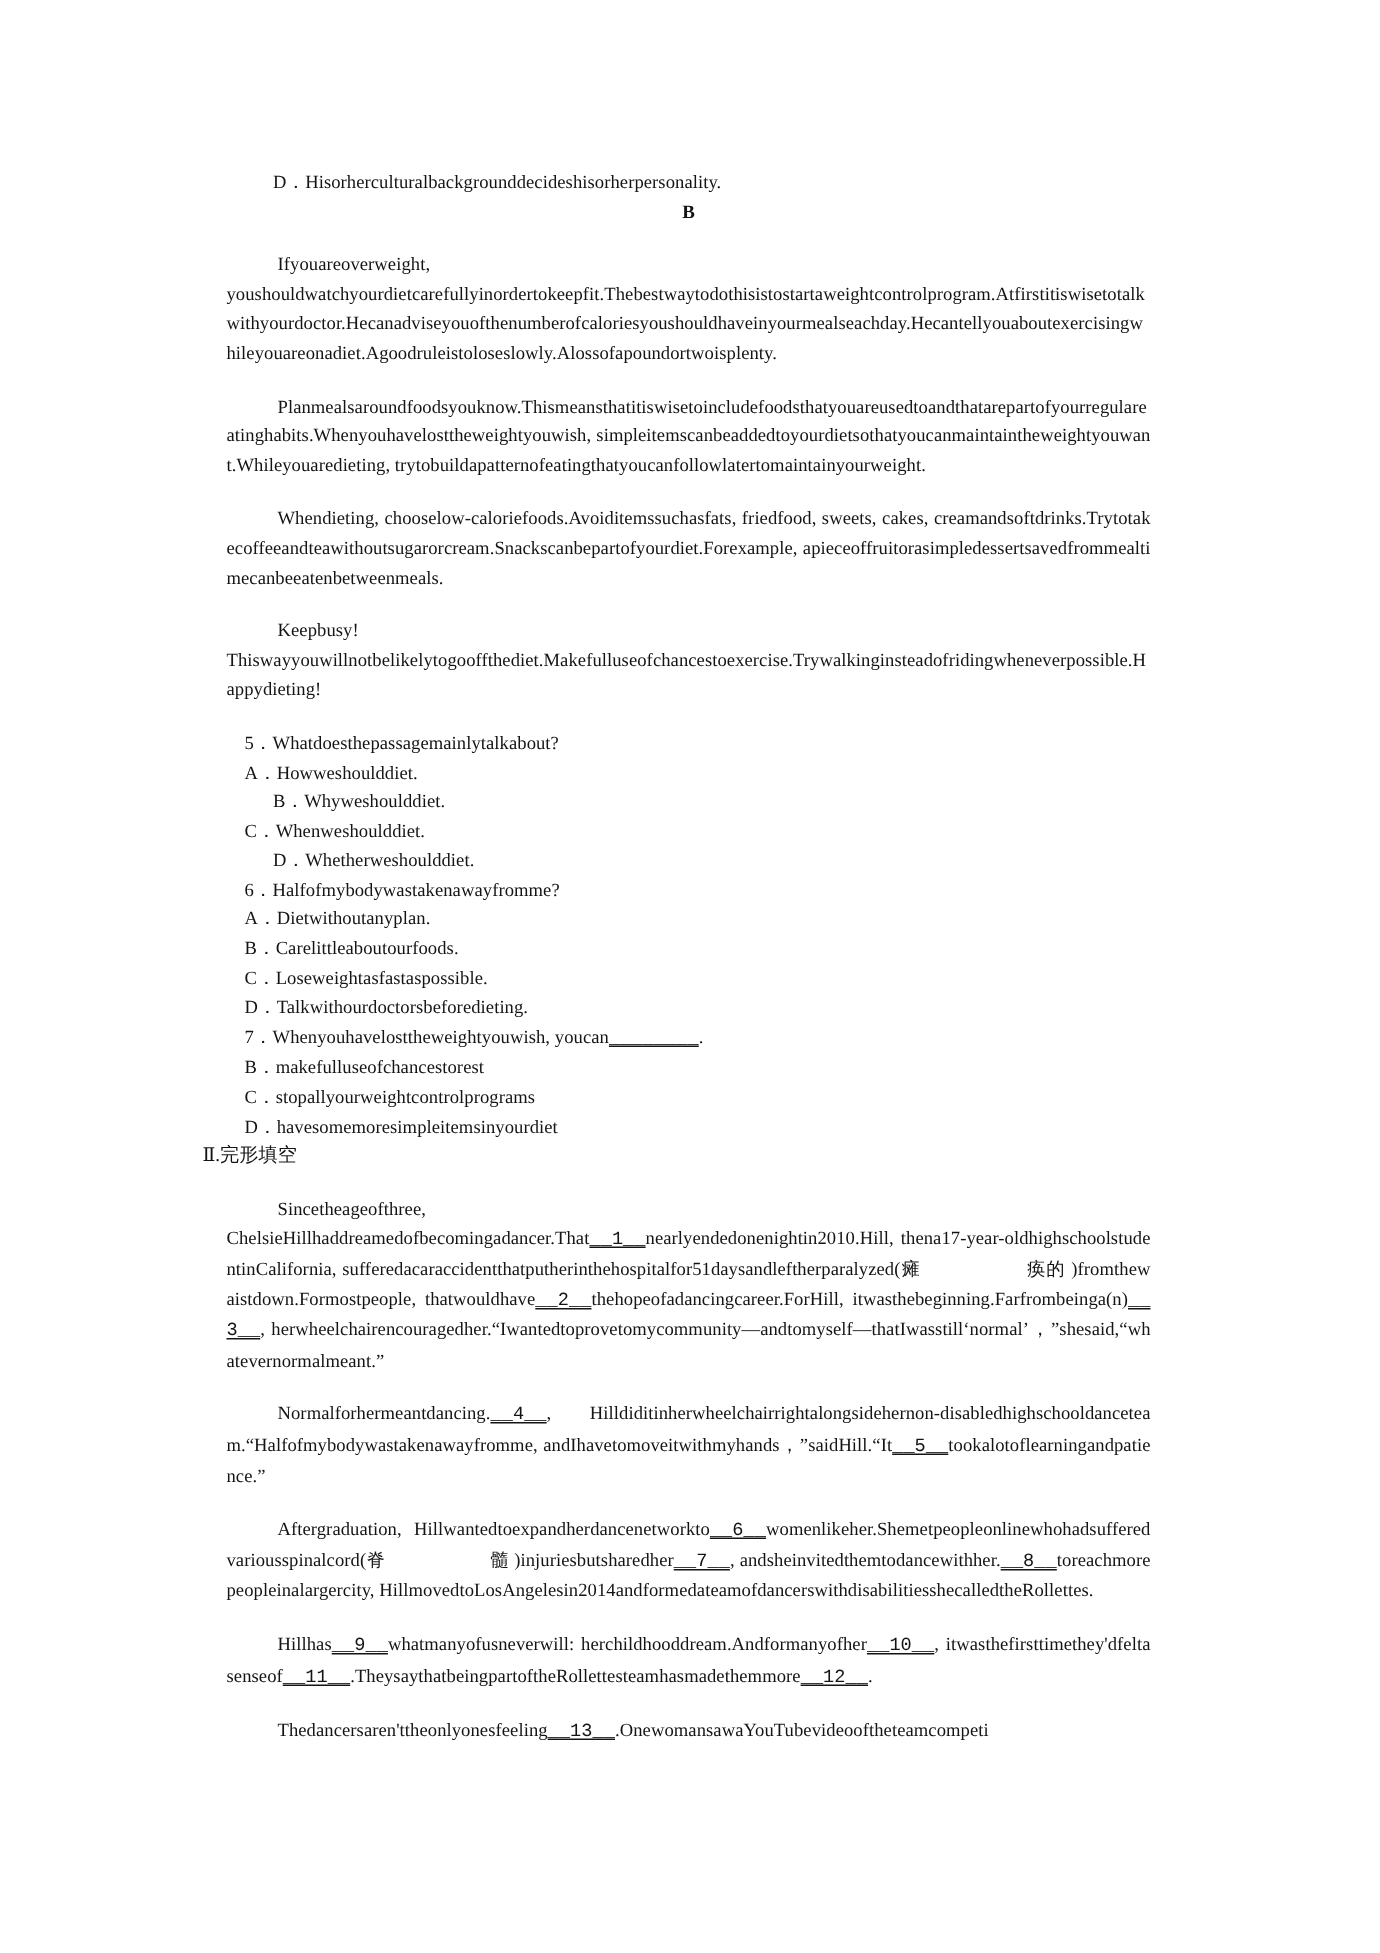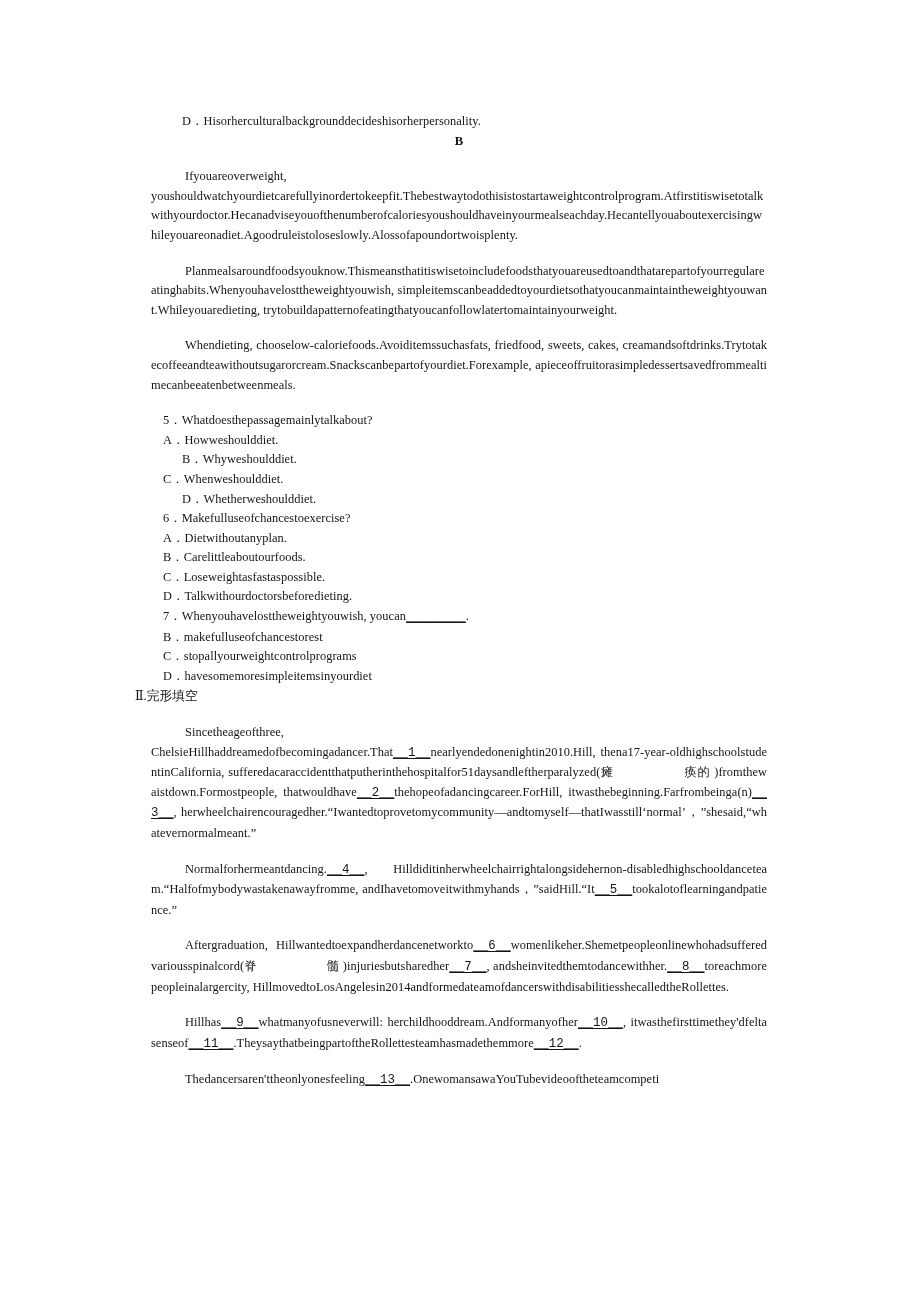--- a/index.html
+++ b/index.html
@@ -78,28 +78,29 @@
     <div class="line indent-opt2">D．Hisorherculturalbackgrounddecideshisorherpersonality.</div>
 
     <div class="center">B</div>
 
     <div class="para"><span class="indent1" style="display:inline-block;width:34px;"></span><span>Ifyouareoverweight,</span><br><span>youshouldwatchyourdietcarefullyinordertokeepfit.Thebestwaytodothisistostartaweightcontrolprogram.Atfirstitiswisetotalkwithyourdoctor.Hecanadviseyouofthenumberofcaloriesyoushouldhaveinyourmealseachday.Hecantellyouaboutexercisingwhileyouareonadiet.Agoodruleistoloseslowly.Alossofapoundortwoisplenty.</span></div>
 
     <div class="para indent1">Planmealsaroundfoodsyouknow.Thismeansthatitiswisetoincludefoodsthatyouareusedtoandthatarepartofyourregulareatinghabits.Whenyouhavelosttheweightyouwish, simpleitemscanbeaddedtoyourdietsothatyoucanmaintaintheweightyouwant.Whileyouaredieting, trytobuildapatternofeatingthatyoucanfollowlatertomaintainyourweight.</div>
 
     <div class="para indent1">Whendieting,  chooselow-caloriefoods.Avoiditemssuchasfats,  friedfood,  sweets,  cakes, creamandsoftdrinks.Trytotakecoffeeandteawithoutsugarorcream.Snackscanbepartofyourdiet.Forexample, apieceoffruitorasimpledessertsavedfrommealtimecanbeeatenbetweenmeals.</div>
 
+    <div class="para"><span style="display:inline-block;width:34px;"></span><span>Keepbusy!</span><br><span>Thiswayyouwillnotbelikelytogooffthediet.Makefulluseofchancestoexercise.Trywalkinginsteadofridingwheneverpossible.Happydieting!</span></div>
 
     <div class="line indent-q"><span>5．</span><span>Whatdoesthepassagemainlytalkabout?</span></div>
     <div class="line indent-opt">A．Howweshoulddiet.</div>
     <div class="line indent-opt2">B．Whyweshoulddiet.</div>
     <div class="line indent-opt">C．Whenweshoulddiet.</div>
     <div class="line indent-opt2">D．Whetherweshoulddiet.</div>
 
-    <div class="line indent-q"><span>6．</span><span>Makefulluseofchancestoexercise?</span></div>
+    <div class="line indent-q"><span>6．</span><span>Halfofmybodywastakenawayfromme?</span></div>
     <div class="line indent-opt">A．Dietwithoutanyplan.</div>
     <div class="line indent-opt">B．Carelittleaboutourfoods.</div>
     <div class="line indent-opt">C．Loseweightasfastaspossible.</div>
     <div class="line indent-opt">D．Talkwithourdoctorsbeforedieting.</div>
 
     <div class="line indent-q"><span>7．</span><span>Whenyouhavelosttheweightyouwish, youcan</span><span class="blank">________</span><span>.</span></div>
     <div class="line indent-opt">B．makefulluseofchancestorest</div>
     <div class="line indent-opt">C．stopallyourweightcontrolprograms</div>
     <div class="line indent-opt">D．havesomemoresimpleitemsinyourdiet</div>
 

